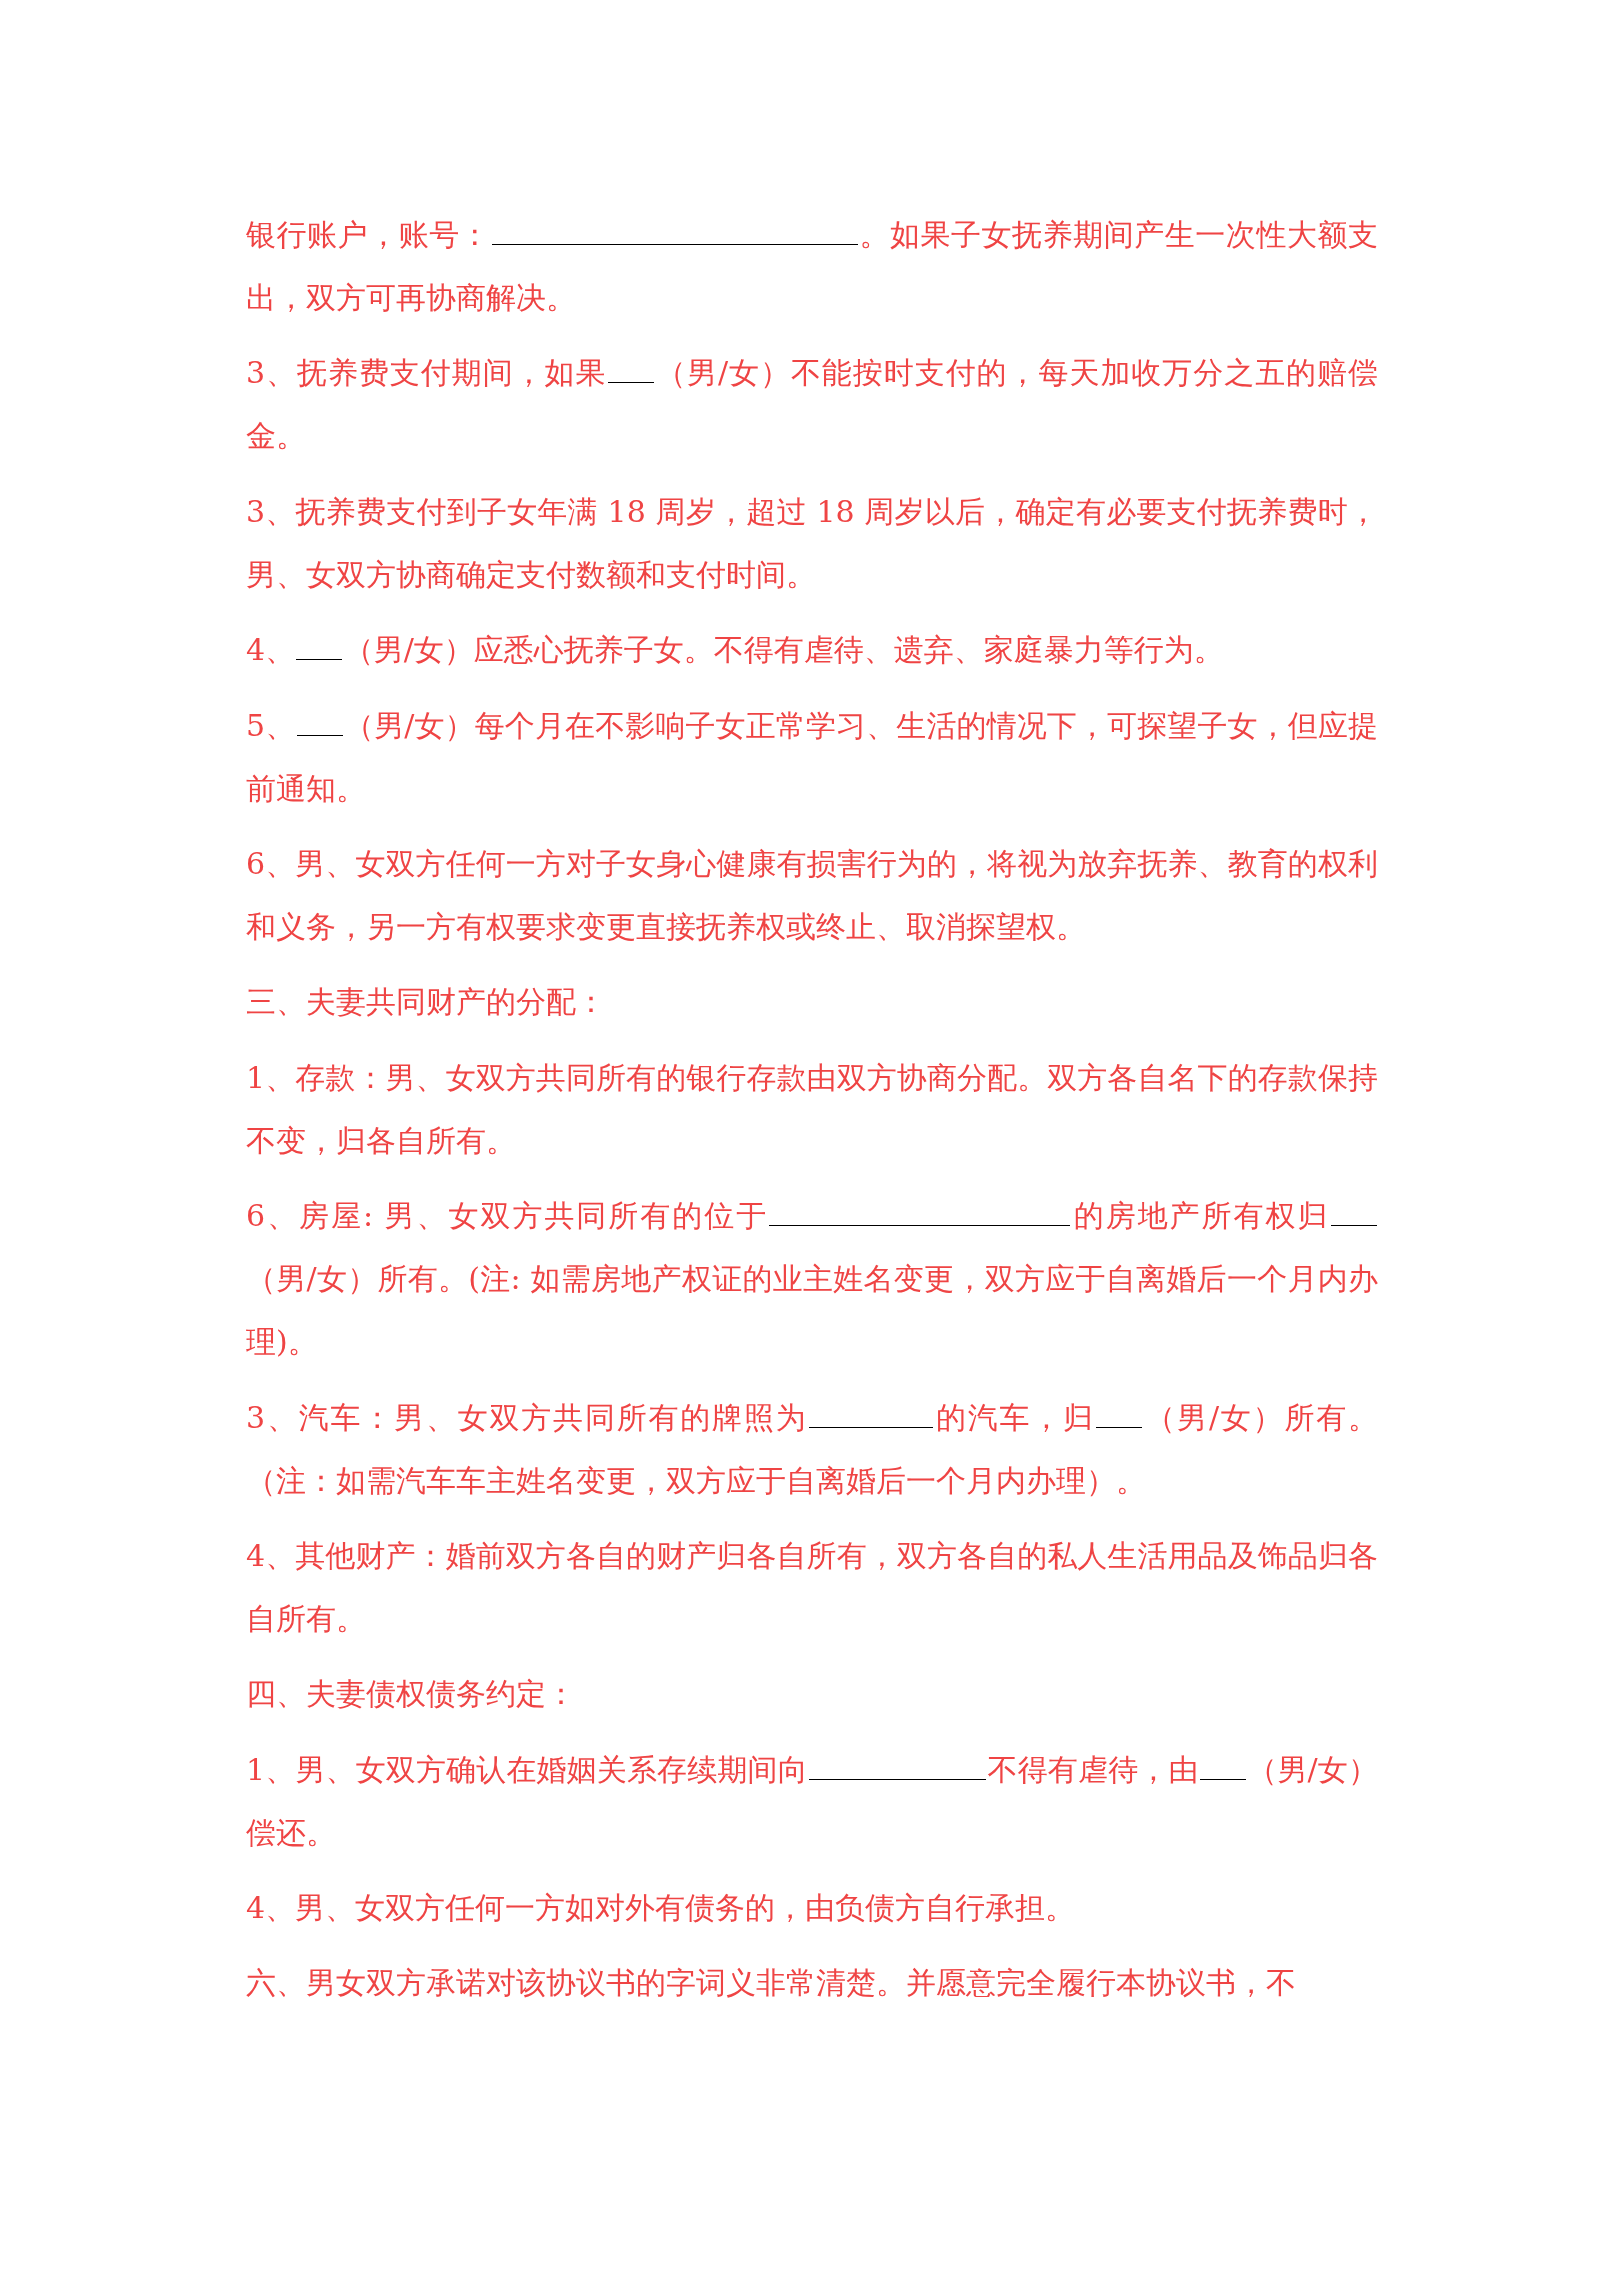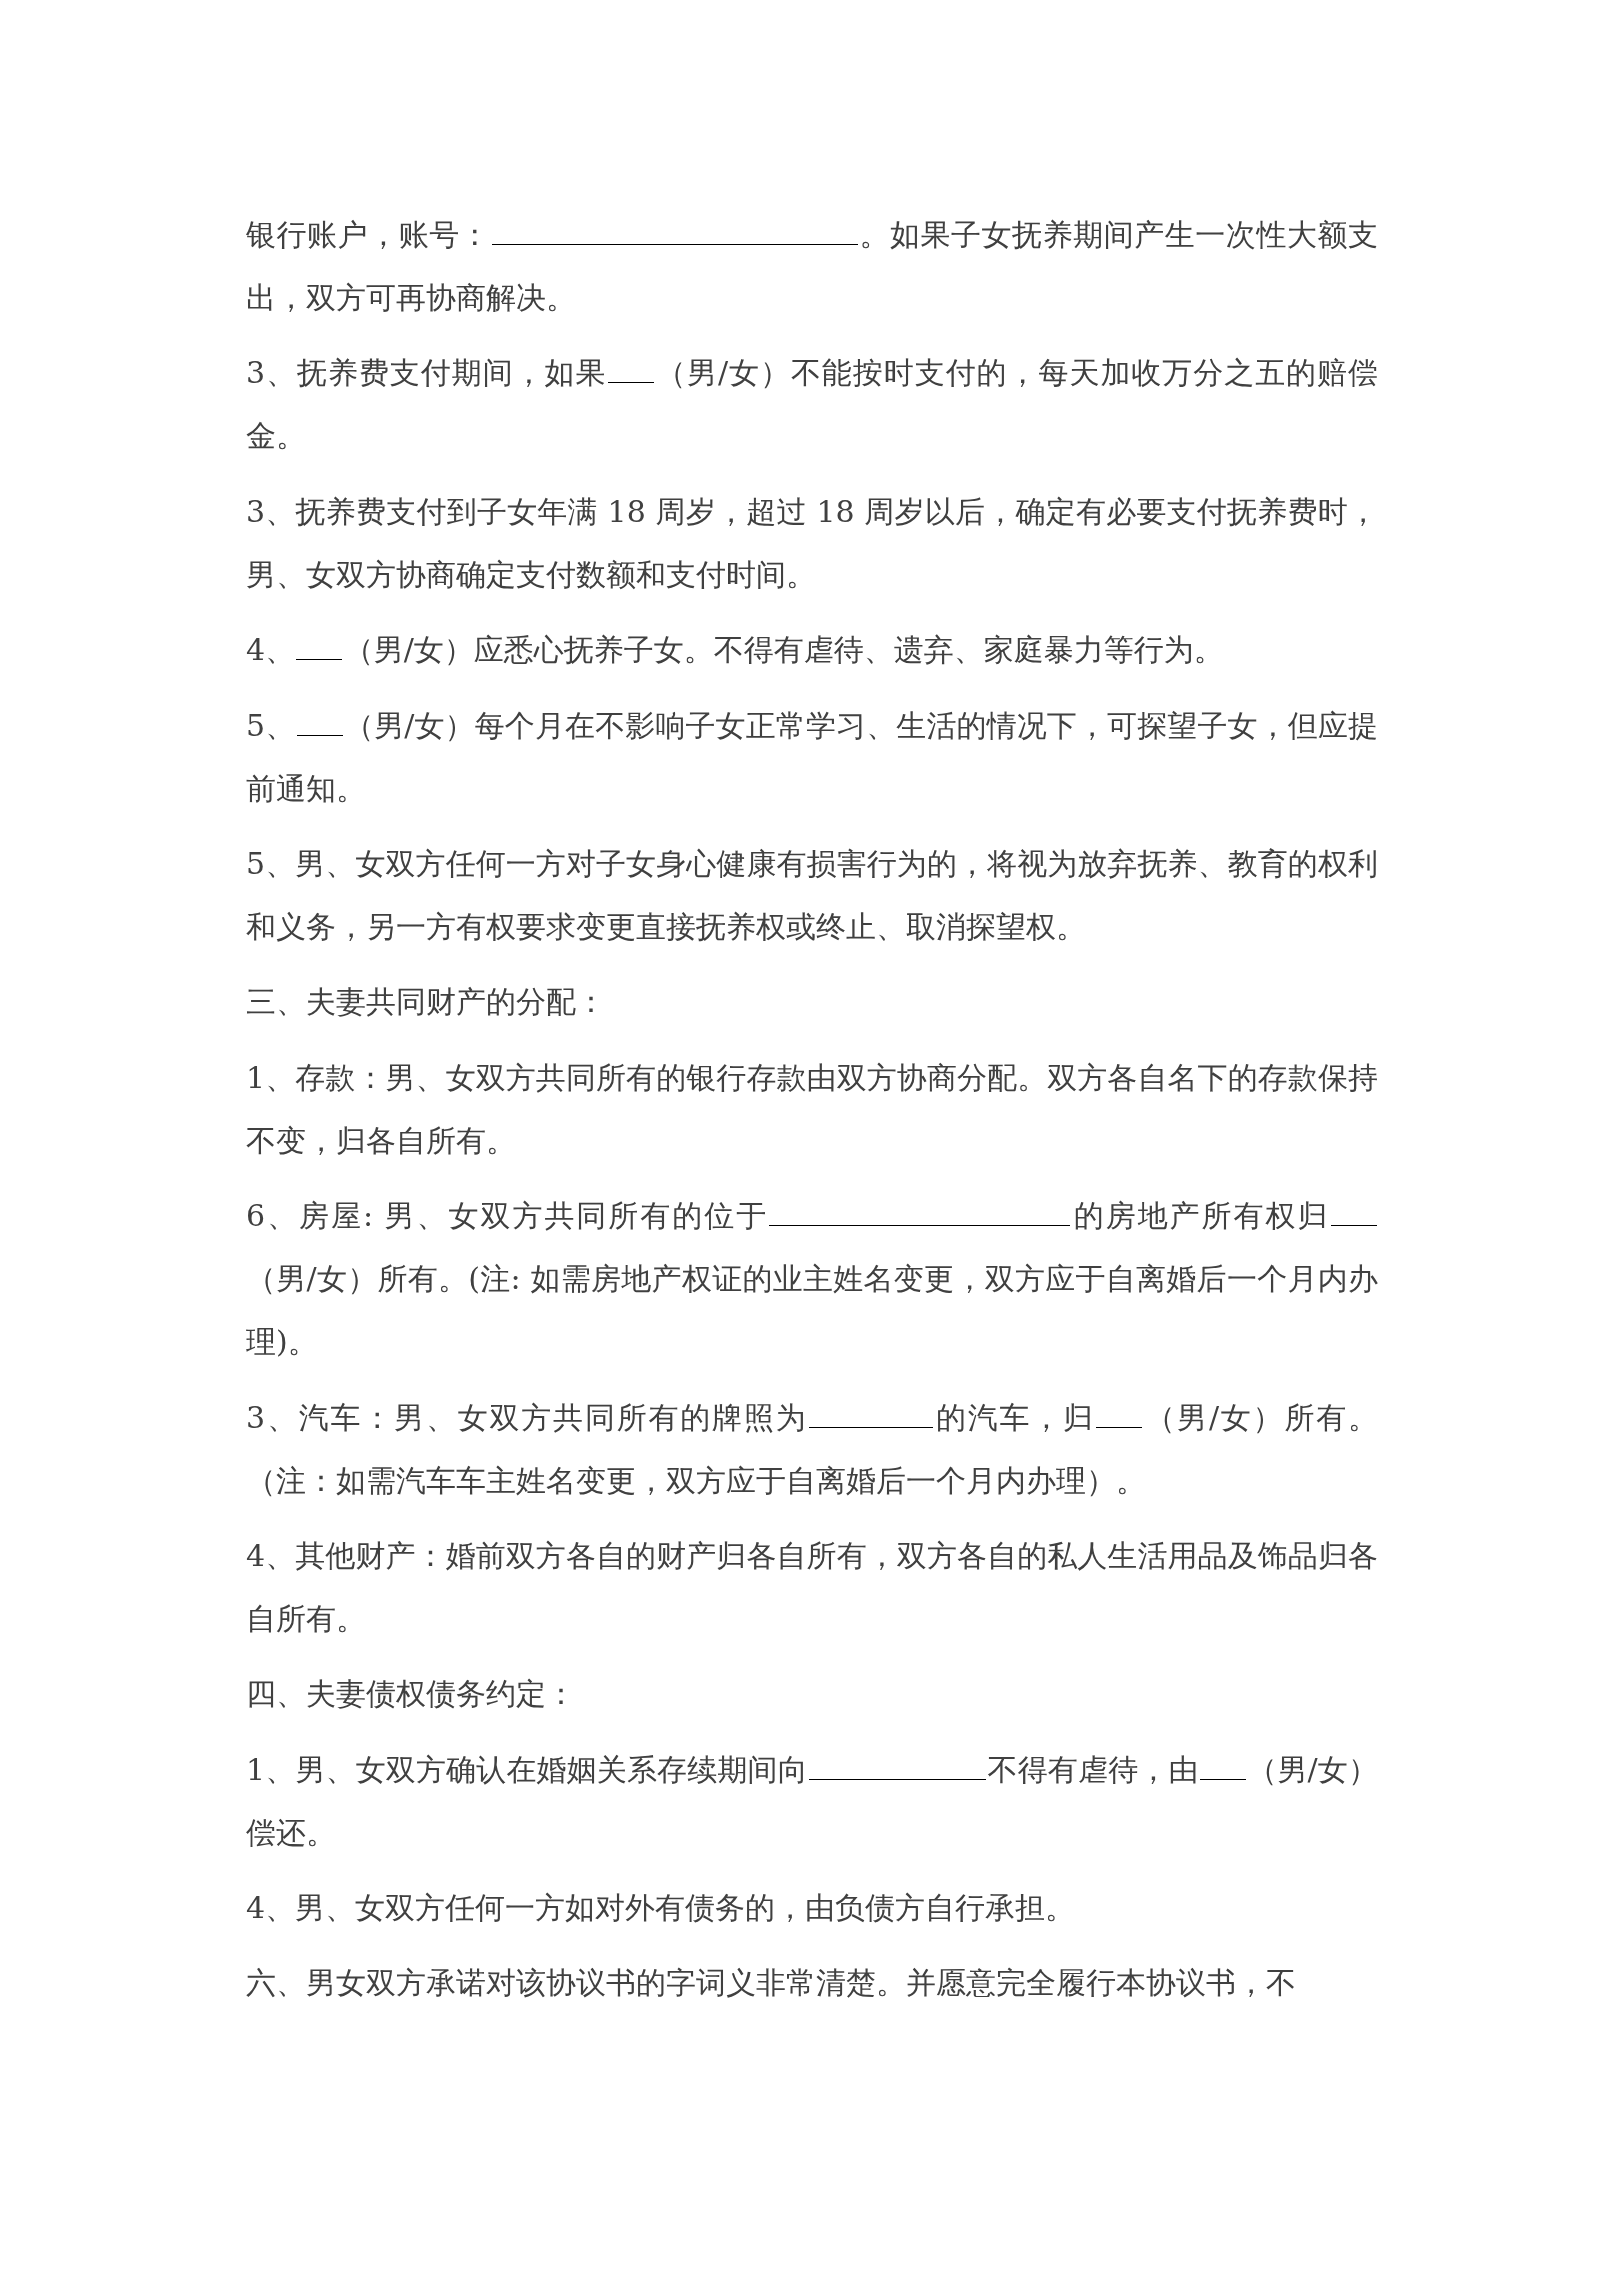--- a/index.html
+++ b/index.html
@@ -14,21 +14,21 @@
       overflow: hidden;
     }
     .page {
       position: absolute;
       left: 246px;
       top: 203px;
       width: 1132px;
       font-family: "DejaVu Serif", "Liberation Serif", serif;
       font-size: 30px;
       line-height: 63px;
-      color: #404040;
+      color: #ef4444;
     }
     .para {
       margin: 0 0 12.4px 0;
       text-align: justify;
       text-align-last: left;
       word-break: break-all;
       white-space: normal;
     }
     .blank {
       display: inline-block;
@@ -46,21 +46,21 @@
   </style>
 </head>
 <body>
 
 <div class="page" id="page">
     <p class="para"><span>银行账户，账号：</span><span class="blank b-xxl"></span><span>。如果子女抚养期间产生一次性大额支出，双方可再协商解决。</span></p>
     <p class="para"><span>3、抚养费支付期间，如果</span><span class="blank b-xs"></span><span>（男/女）不能按时支付的，每天加收万分之五的赔偿金。</span></p>
     <p class="para"><span>3、抚养费支付到子女年满 18 周岁，超过 18 周岁以后，确定有必要支付抚养费时，男、女双方协商确定支付数额和支付时间。</span></p>
     <p class="para"><span>4、</span><span class="blank b-xs"></span><span>（男/女）应悉心抚养子女。不得有虐待、遗弃、家庭暴力等行为。</span></p>
     <p class="para"><span>5、</span><span class="blank b-xs"></span><span>（男/女）每个月在不影响子女正常学习、生活的情况下，可探望子女，但应提前通知。</span></p>
-    <p class="para"><span>5、男、女双方任何一方对子女身心健康有损害行为的，将视为放弃抚养、教育的权利和义务，另一方有权要求变更直接抚养权或终止、取消探望权。</span></p>
+    <p class="para"><span>6、男、女双方任何一方对子女身心健康有损害行为的，将视为放弃抚养、教育的权利和义务，另一方有权要求变更直接抚养权或终止、取消探望权。</span></p>
     <p class="para"><span>三、夫妻共同财产的分配：</span></p>
     <p class="para"><span>1、存款：男、女双方共同所有的银行存款由双方协商分配。双方各自名下的存款保持不变，归各自所有。</span></p>
     <p class="para"><span>6、房屋: 男、女双方共同所有的位于</span><span class="blank b-xl"></span><span>的房地产所有权归</span><span class="blank b-xs"></span><span>（男/女）所有。(注: 如需房地产权证的业主姓名变更，双方应于自离婚后一个月内办理)。</span></p>
     <p class="para"><span>3、汽车：男、女双方共同所有的牌照为</span><span class="blank b-m"></span><span>的汽车，归</span><span class="blank b-xs"></span><span>（男/女）所有。（注：如需汽车车主姓名变更，双方应于自离婚后一个月内办理）。</span></p>
     <p class="para"><span>4、其他财产：婚前双方各自的财产归各自所有，双方各自的私人生活用品及饰品归各自所有。</span></p>
     <p class="para"><span>四、夫妻债权债务约定：</span></p>
     <p class="para"><span>1、男、女双方确认在婚姻关系存续期间向</span><span class="blank b-l"></span><span>不得有虐待，由</span><span class="blank b-xs"></span><span>（男/女）偿还。</span></p>
     <p class="para"><span>4、男、女双方任何一方如对外有债务的，由负债方自行承担。</span></p>
     <p class="para"><span>六、男女双方承诺对该协议书的字词义非常清楚。并愿意完全履行本协议书，不</span></p>
   </div>

